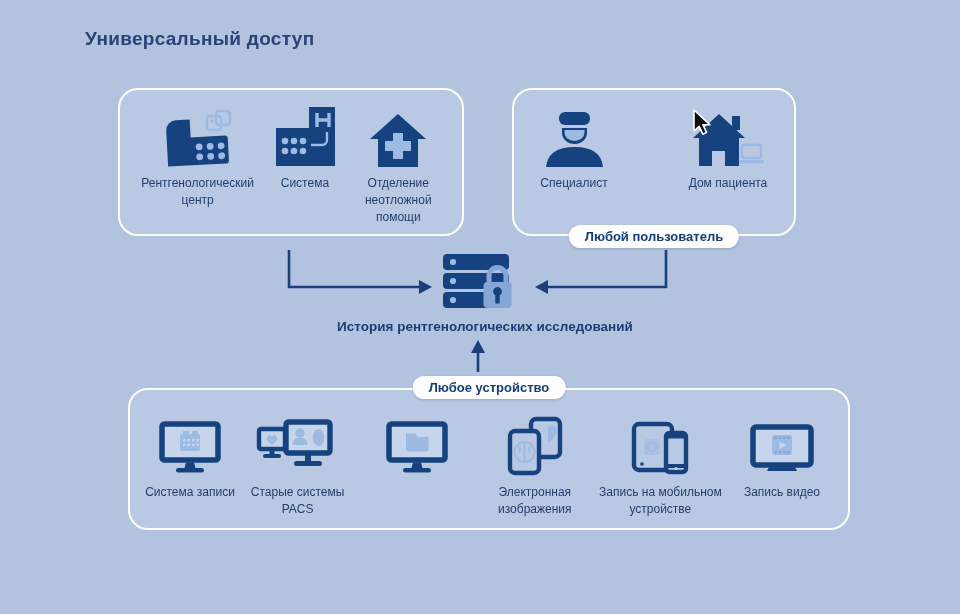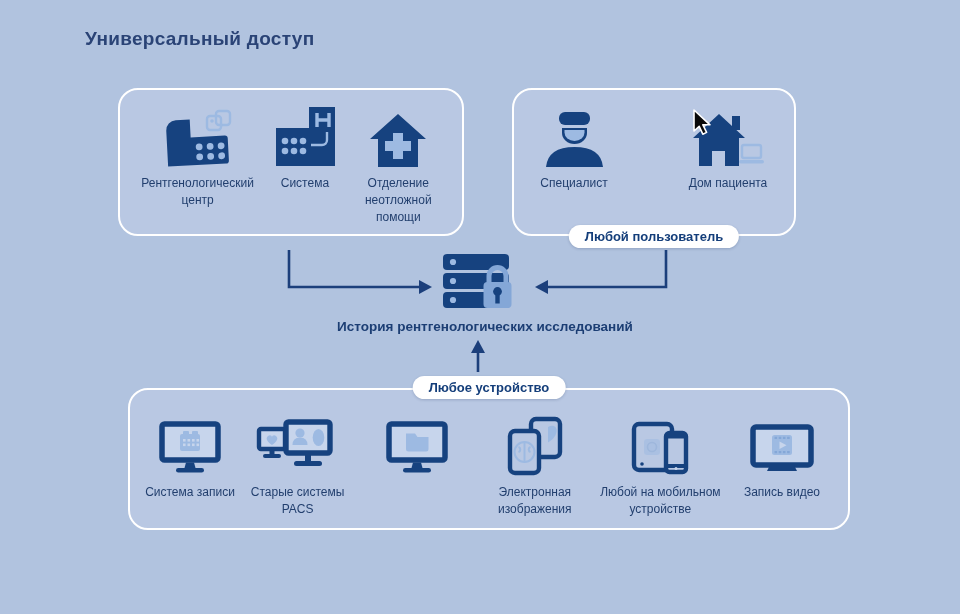--- a/index.html
+++ b/index.html
@@ -241,21 +241,21 @@
               <rect class="fa" x="14" y="19" width="16" height="16" rx="3"></rect>
               <circle cx="22" cy="27" r="4.5" fill="none" stroke="var(--accent2)" stroke-width="1.6"></circle>
             </g>
             <circle class="fn" cx="12" cy="44" r="1.8"></circle>
             <rect class="tab" stroke-width="4.4" x="36" y="13" width="20" height="39" rx="3.5"></rect>
             <rect class="fn" x="38" y="14.5" width="16" height="4"></rect>
             <rect class="fn" x="38" y="44" width="16" height="4"></rect>
             <circle cx="46" cy="48.5" r="1.5" fill="var(--screen)"></circle>
           </svg>
         </div>
-        <div class="label">Любой на мобильном устройстве</div>
+        <div class="label">Запись на мобильном устройстве</div>
       </div>
       <div class="item dw92">
         <div class="iconwrap">
           <svg width="68" height="54" viewBox="0 0 68 54">
             <rect class="mon" stroke-width="5.5" x="5" y="5" width="58" height="38" rx="3"></rect>
             <rect class="fa" x="24" y="13" width="20" height="20" rx="2.5"></rect>
             <g fill="var(--accent2)">
               <rect x="26.5" y="14.8" width="2.6" height="2.2"></rect>
                 <rect x="30.7" y="14.8" width="2.6" height="2.2"></rect>
                 <rect x="34.9" y="14.8" width="2.6" height="2.2"></rect>

